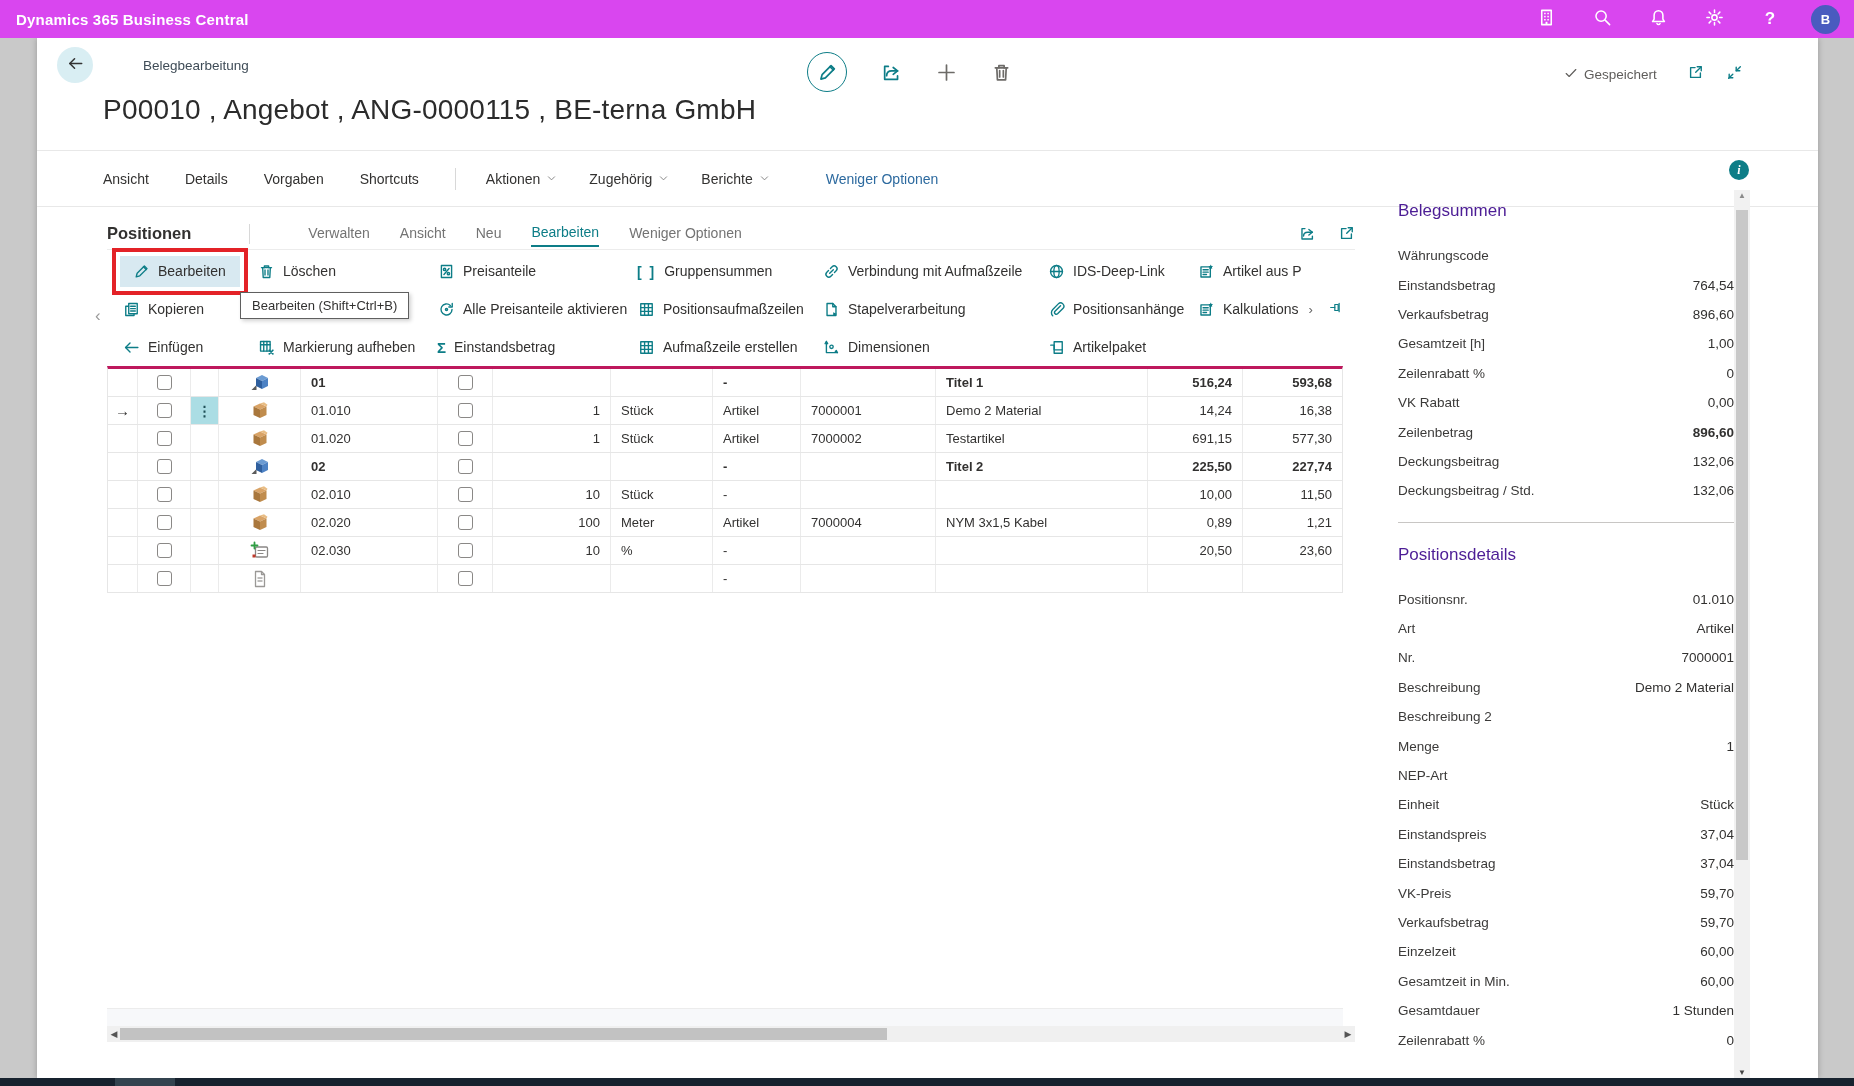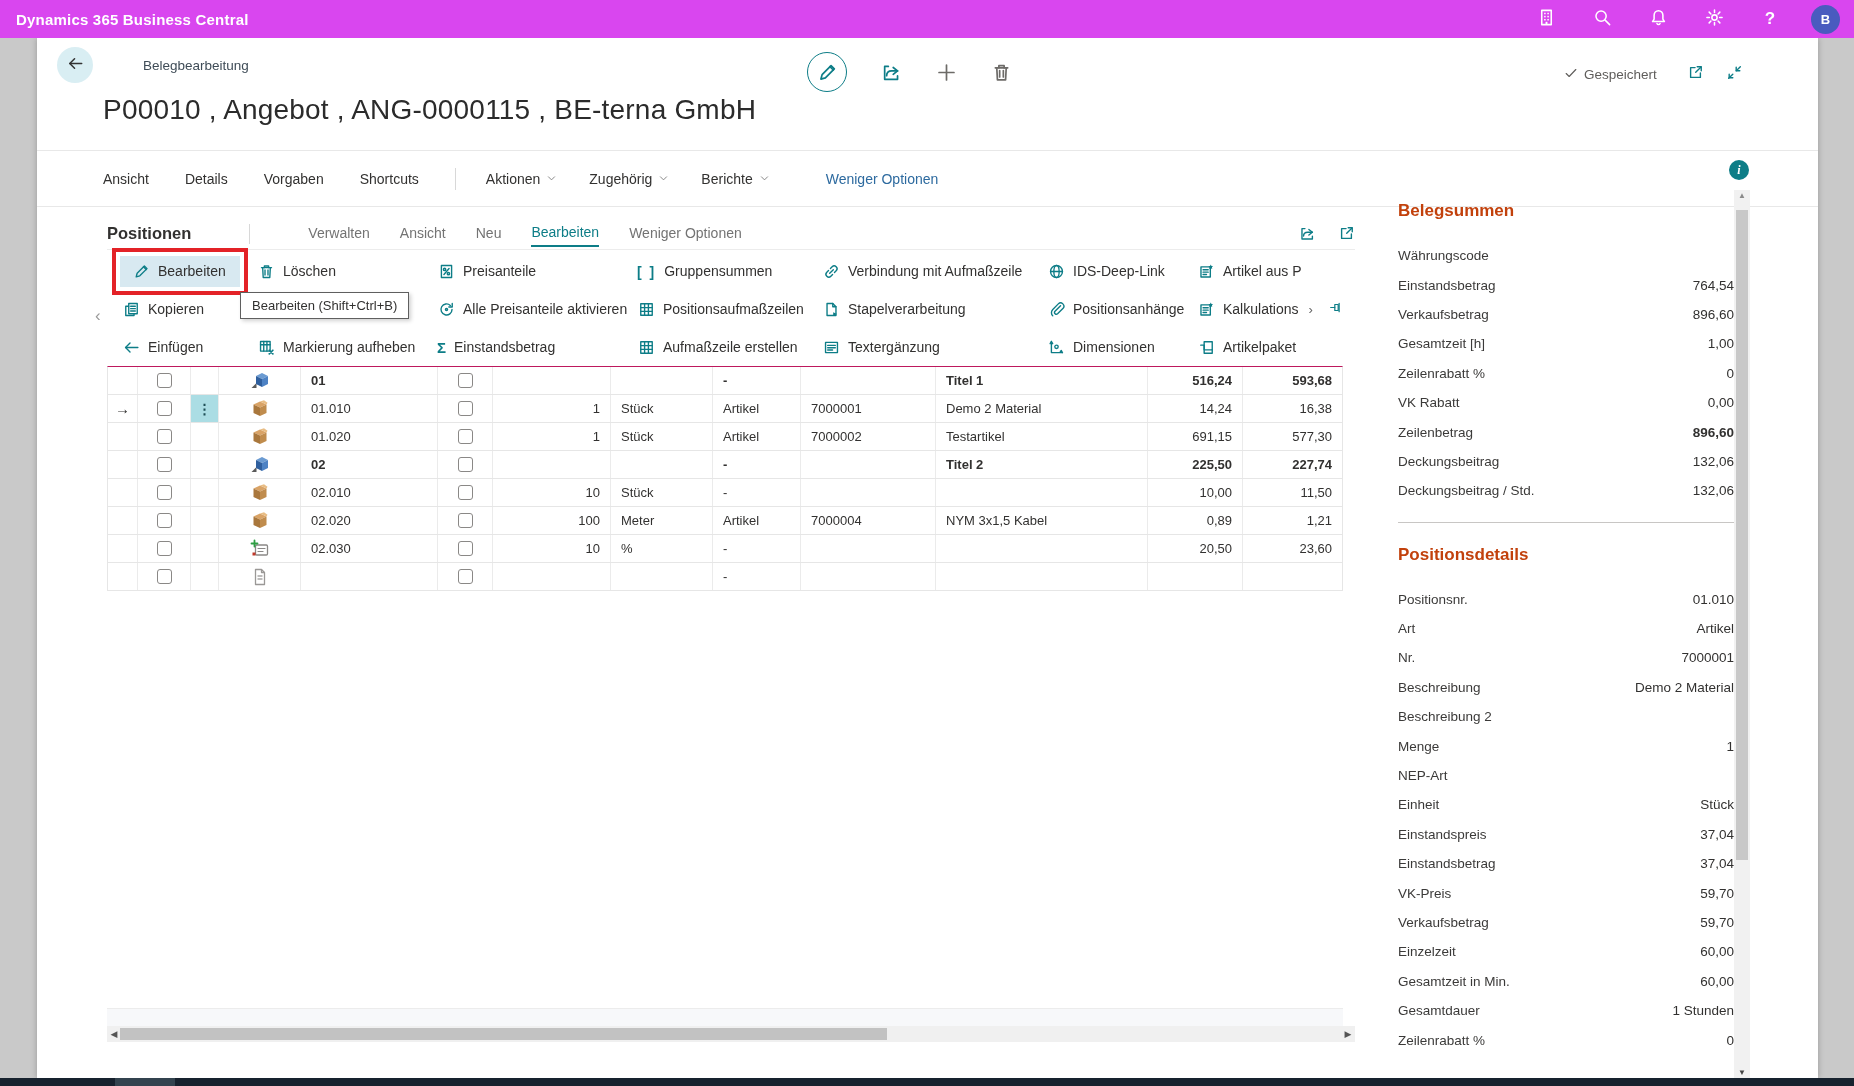--- a/index.html
+++ b/index.html
@@ -67,21 +67,21 @@
   .tb-item.highlight{background:#d8e9f1;padding:0 14px 0 12px;height:31px;align-self:center;
     justify-self:start;outline:4px solid #e32227;outline-offset:4px;}
   .tb-chevron{color:#666;font-size:13px;margin-left:2px;}
   .tb-pin{color:#0d7d87;margin-left:8px;}
   .tb-pin svg{width:15px;height:15px;}
   .scroll-hint-left{position:absolute;left:58px;top:268px;color:#9a9a9a;font-size:17px;}
   .tooltip{position:absolute;left:203px;top:254px;background:#fff;border:1px solid #5f5f5f;
     padding:5px 11px;font-size:13px;color:#323130;z-index:8;box-shadow:2px 2px 4px rgba(0,0,0,.18);
     white-space:nowrap;}
   
-  .grid{position:absolute;left:70px;top:328px;width:1236px;border-top:1px solid #be185d;
+  .grid{position:absolute;left:70px;top:328px;width:1236px;border-top:3px solid #be185d;
     border-left:1px solid #e6e6e6;border-right:1px solid #e6e6e6;}
   .g-row{display:grid;grid-template-columns:30px 53px 28px 82px 137px 55px 118px 102px 88px 135px 212px 95px 99px;
     height:28px;border-bottom:1px solid #e6e6e6;font-size:13px;color:#323130;background:#fff;}
   .g-cell{border-right:1px solid #ebebeb;display:flex;align-items:center;overflow:hidden;}
   .g-cell:last-child{border-right:none;}
   .g-cell.num{justify-content:flex-end;padding-right:10px;}
   .g-cell.txt{padding-left:10px;}
   .g-cell.center{justify-content:center;}
   .g-row.bold .txt,.g-row.bold .num{font-weight:bold;}
   .cbx{width:15px;height:15px;border:1px solid #8a8886;border-radius:3px;background:#fff;margin:auto;cursor:pointer;}
@@ -90,21 +90,21 @@
   .g-icon svg{width:20px;height:20px;margin:auto;}
   
   .filler-band{position:absolute;left:70px;top:970px;width:1236px;height:18px;background:#f7f8fa;
     border-top:1px solid #ececec;}
   .hscroll{position:absolute;left:70px;top:988px;width:1248px;height:16px;background:#f0f0f0;
     display:flex;align-items:center;}
   .hs-arrow{width:14px;text-align:center;font-size:9px;color:#555;cursor:pointer;flex:0 0 14px;}
   .hs-thumb{position:absolute;left:13px;top:2px;width:767px;height:12px;background:#c2c2c2;cursor:pointer;}
   
   .factbox{position:absolute;left:1361px;top:163px;width:336px;}
-  .fb-title{font-size:17px;font-weight:bold;color:#c2410c;margin:0 0 20px 0;}
+  .fb-title{font-size:17px;font-weight:normal;color:#4c1d95;margin:0 0 20px 0;}
   .fb-field{display:flex;justify-content:space-between;align-items:center;height:29.4px;}
   .fb-label{font-size:13.5px;color:#3b3a39;cursor:pointer;}
   .fb-value{font-size:13.5px;color:#323130;}
   .fb-value.bold{font-weight:bold;}
   .fb-divider{border:none;border-top:1px solid #c8c6c4;margin:16px 0 22px 0;}
   .fb-scroll{position:absolute;left:1697px;top:152px;width:16px;height:888px;background:#f1f1f1;}
   .fb-up{position:absolute;top:1px;left:0;width:16px;text-align:center;font-size:8px;color:#8a8a8a;}
   .fb-down{position:absolute;bottom:1px;left:0;width:16px;text-align:center;font-size:8px;color:#444;}
   .fb-thumb{position:absolute;left:2px;top:20px;width:12px;height:650px;background:#c8c8c8;}
   
@@ -453,31 +453,20 @@
             <line x1="2.6" y1="9.8" x2="13.4" y2="9.8"></line>
             <line x1="6.2" y1="2.6" x2="6.2" y2="13.4"></line>
             <line x1="9.8" y1="2.6" x2="9.8" y2="13.4"></line>
           </svg>
         </span>
         <span>Aufmaßzeile erstellen</span>
       </div>
       <div class="tb-item">
         <span class="ico">
           <svg viewBox="0 0 16 16" fill="none" stroke="currentColor" stroke-width="1.3" stroke-linecap="round" stroke-linejoin="round">
-            <rect x="2.4" y="3.2" width="11.2" height="9.6"></rect>
-            <line x1="4.4" y1="6" x2="11.6" y2="6"></line>
-            <line x1="4.4" y1="8.2" x2="11.6" y2="8.2"></line>
-            <line x1="4.4" y1="10.4" x2="9" y2="10.4"></line>
-          </svg>
-        </span>
-        <span>Textergänzung</span>
-      </div>
-      <div class="tb-item">
-        <span class="ico">
-          <svg viewBox="0 0 16 16" fill="none" stroke="currentColor" stroke-width="1.3" stroke-linecap="round" stroke-linejoin="round">
             <path d="M3.2 2.4v10.4h10.4"></path>
             <path d="M3.2 2.4L2 4.4M3.2 2.4l1.2 2M13.6 12.8l-2-1.2M13.6 12.8l-1.2-2"></path>
             <circle cx="8" cy="7.4" r="1.6"></circle>
           </svg>
         </span>
         <span>Dimensionen</span>
       </div>
       <div class="tb-item">
         <span class="ico">
           <svg viewBox="0 0 16 16" fill="none" stroke="currentColor" stroke-width="1.3" stroke-linecap="round" stroke-linejoin="round">

